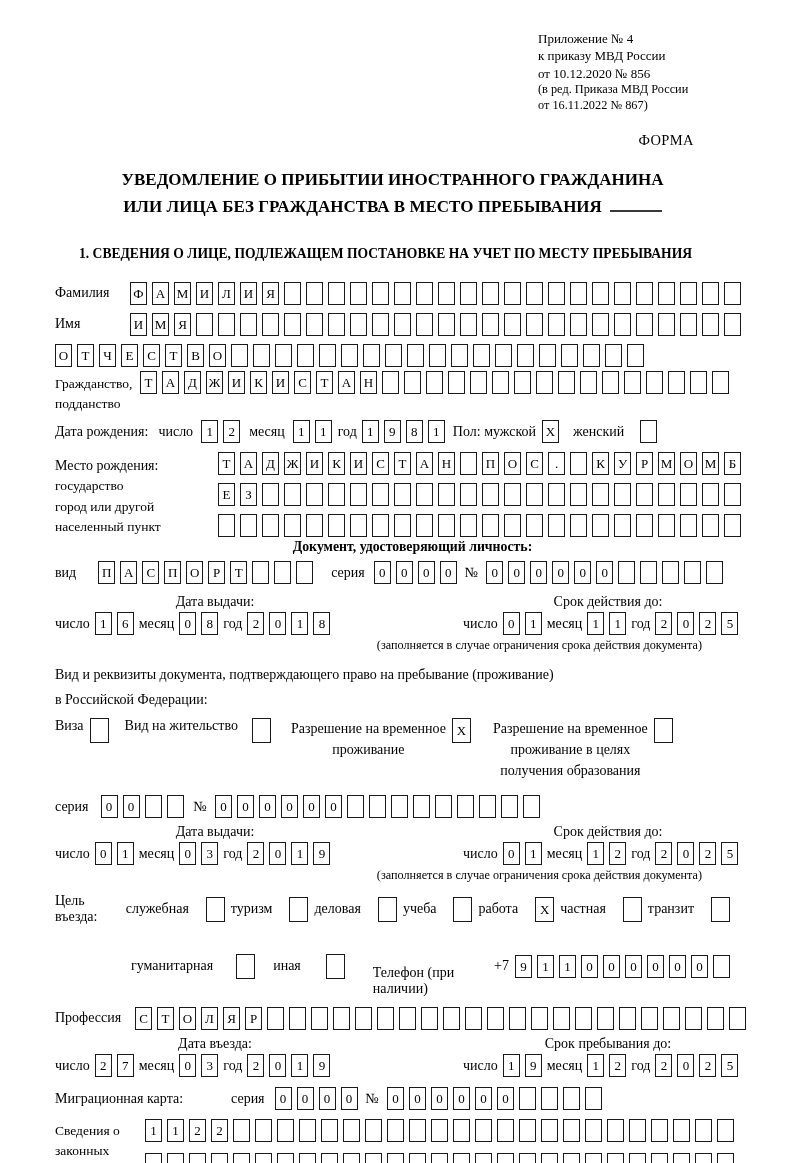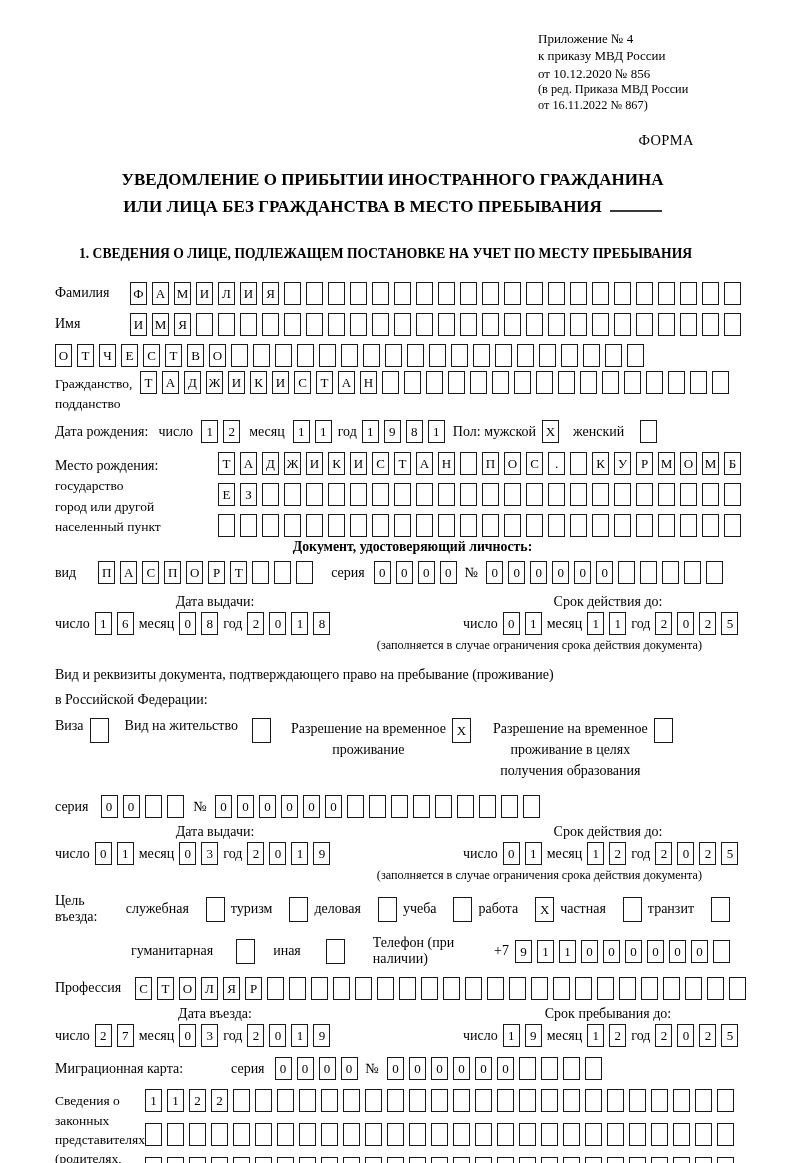--- a/index.html
+++ b/index.html
@@ -594,21 +594,21 @@
       <span class="cells cb-cells" style="margin-left:6px;">
           <span class="cell"></span>
         </span>
     </span>
     <span class="pair" style="margin-left:12px;">
       <span>иная</span>
       <span class="cells cb-cells" style="margin-left:8px;">
           <span class="cell"></span>
         </span>
     </span>
-    <span style="margin-left:22px;">Телефон (при наличии)</span>
+    <span style="margin-left:22px;margin-top:30px;">Телефон (при наличии)</span>
     <span style="margin-left:22px;">+7</span>
     <span class="cells">
         <span class="cell">9</span>
         <span class="cell">1</span>
         <span class="cell">1</span>
         <span class="cell">0</span>
         <span class="cell">0</span>
         <span class="cell">0</span>
         <span class="cell">0</span>
         <span class="cell">0</span>

